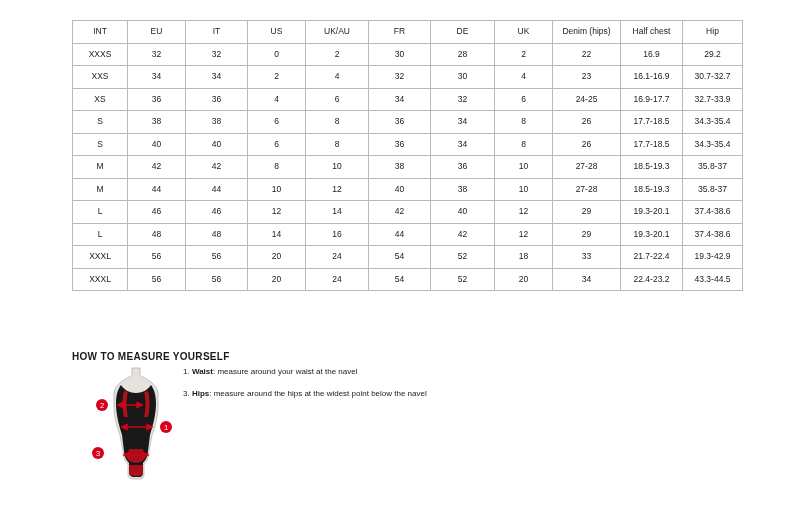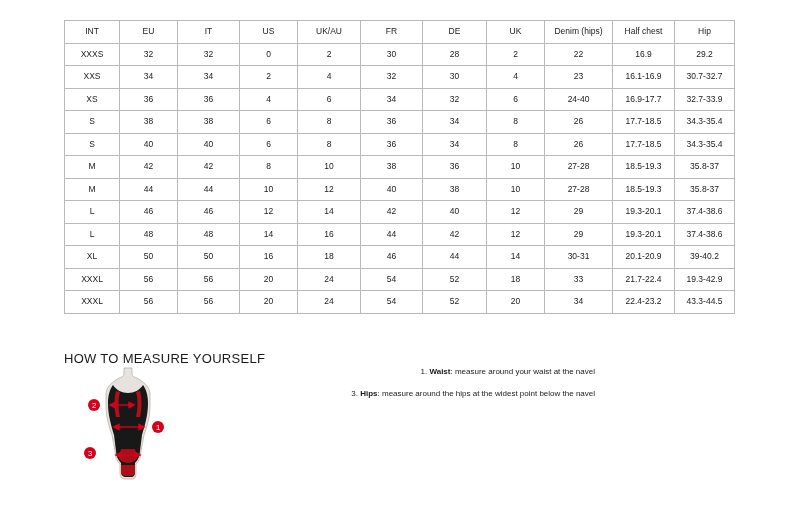--- a/index.html
+++ b/index.html
@@ -10,21 +10,21 @@
   body {
     width: 798px;
     height: 519px;
     font-family: "Liberation Sans", sans-serif;
     color: #1a1a1a;
     position: relative;
     overflow: hidden;
   }
   .page {
     position: absolute;
-    left: 0;
+    left: 8px;
     top: 0;
     width: 722px;
     height: 519px;
   }
   table.size-chart {
     position: absolute;
     left: 64px;
     top: 20px;
     width: 670px;
     border-collapse: collapse;
@@ -55,22 +55,22 @@
   col.c6 { width: 64px; }
   col.c7 { width: 58px; }
   col.c8 { width: 68px; }
   col.c9 { width: 62px; }
   col.c10 { width: 60px; }
 
   .measure-title {
     position: absolute;
     left: 64px;
     top: 351px;
-    font-size: 13px;
-    font-weight: normal;
+    font-size: 10px;
+    font-weight: bold;
     letter-spacing: 0.3px;
     color: #1a1a1a;
   }
   .figure-wrap {
     position: absolute;
     left: 80px;
     top: 365px;
     width: 110px;
     height: 120px;
   }
@@ -78,21 +78,20 @@
     position: absolute;
     left: 175px;
     top: 366px;
     width: 420px;
   }
   .step {
     font-size: 8px;
     color: #1a1a1a;
     margin-bottom: 11px;
     line-height: 11px;
-    text-align: right;
   }
   .step b { font-weight: bold; }
   .svg-figure { display: block; }
 </style>
 </head>
 <body>
 
 <div class="page">
 
   <table class="size-chart">
@@ -153,21 +152,21 @@
       </tr>
       <tr>
         <td>XS</td>
         <td>36</td>
         <td>36</td>
         <td>4</td>
         <td>6</td>
         <td>34</td>
         <td>32</td>
         <td>6</td>
-        <td>24-40</td>
+        <td>24-25</td>
         <td>16.9-17.7</td>
         <td>32.7-33.9</td>
       </tr>
       <tr>
         <td>S</td>
         <td>38</td>
         <td>38</td>
         <td>6</td>
         <td>8</td>
         <td>36</td>
@@ -236,33 +235,20 @@
         <td>14</td>
         <td>16</td>
         <td>44</td>
         <td>42</td>
         <td>12</td>
         <td>29</td>
         <td>19.3-20.1</td>
         <td>37.4-38.6</td>
       </tr>
       <tr>
-        <td>XL</td>
-        <td>50</td>
-        <td>50</td>
-        <td>16</td>
-        <td>18</td>
-        <td>46</td>
-        <td>44</td>
-        <td>14</td>
-        <td>30-31</td>
-        <td>20.1-20.9</td>
-        <td>39-40.2</td>
-      </tr>
-      <tr>
         <td>XXXL</td>
         <td>56</td>
         <td>56</td>
         <td>20</td>
         <td>24</td>
         <td>54</td>
         <td>52</td>
         <td>18</td>
         <td>33</td>
         <td>21.7-22.4</td>

